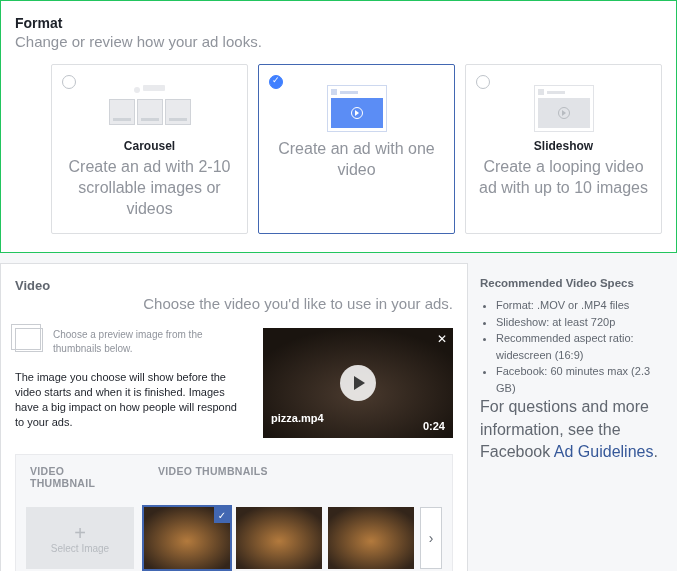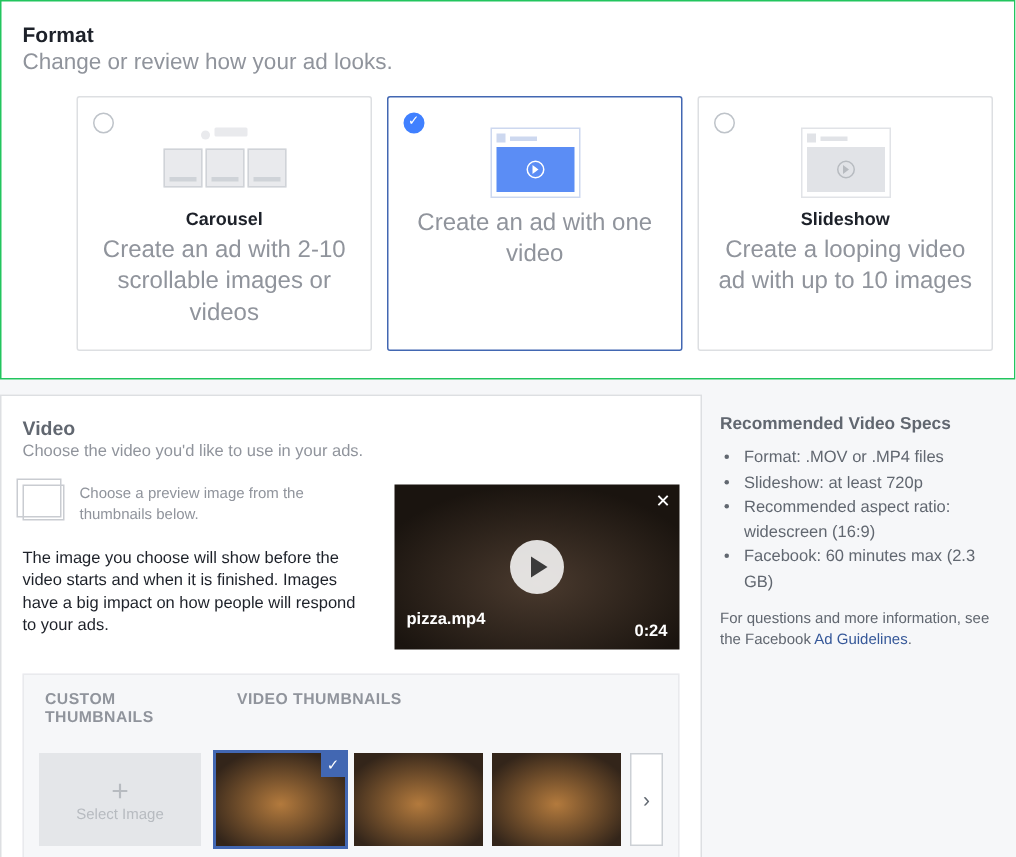--- a/index.html
+++ b/index.html
@@ -107,21 +107,21 @@
   .lower-wrap {
     display:flex; margin-top:10px; gap:10px; padding: 0;
   }
   .left-col {
     flex: 1; background:#fff; border:1px solid #dddfe2; padding:14px;
   }
   .right-col {
     width: 200px; padding: 14px 10px 14px 2px;
   }
   .video-title { font-weight:bold; font-size:13px; color:#616770;}
-  .video-sub { color:#90949c; font-size:11px; margin-top:2px; }
+  .video-sub { color:#90949c; font-size:15px; margin-top:2px;text-align:right; }
 
   .preview-row { display:flex; gap:14px; margin-top:16px; align-items:flex-start; }
   .preview-left { flex:1; }
   .preview-instr { display:flex; gap:10px; align-items:flex-start; color:#90949c; font-size:10px; line-height:1.4;}
   .preview-instr .ico {
     width:28px; height:24px; border:1.5px solid #c9ccd1; position:relative; flex-shrink:0;
   }
   .preview-instr .ico::before {
     content:""; position:absolute; width:28px; height:24px; border:1.5px solid #c9ccd1;
     top:-5px; left:-5px;
@@ -168,21 +168,21 @@
     content:"✓"; position:absolute; top:0; right:0; width:16px; height:16px;
     background:#4267b2; color:#fff; font-size:10px; display:flex; align-items:center; justify-content:center;
   }
   .chev-btn {
     width:22px; height:62px; border:1px solid #ccd0d5; background:#fff; display:flex;
     align-items:center; justify-content:center; color:#606770; font-size:14px; cursor:pointer;
   }
 
   .specs-title { font-weight:bold; font-size:11.5px; color:#616770; margin-bottom:8px; }
   .specs-list { list-style:disc; padding-left:16px; color:#616770; font-size:11px; line-height:1.5; }
-  .specs-note { font-size:10px; color:#616770; margin-top:10px; line-height:1.4;}
+  .specs-note { font-size:16px; color:#616770; line-height:1.4;}
   .specs-note a { color:#365899; text-decoration:none; }
 </style>
 </head>
 <body>
 
 <div class="top-panel">
   <div class="section-title">Format</div>
   <div class="section-sub">Change or review how your ad looks.</div>
 
   <div class="format-row">
@@ -258,21 +258,21 @@
       <div class="player">
         <div class="close-x">✕</div>
         <div class="big-play"></div>
         <div class="fname">pizza.mp4</div>
         <div class="dur">0:24</div>
       </div>
     </div>
 
     <div class="thumb-section">
       <div class="thumb-tabs">
-        <div class="thumb-tab" style="width:128px;">CUSTOM THUMBNAILS</div>
+        <div class="thumb-tab" style="width:128px;">VIDEO THUMBNAIL</div>
         <div class="thumb-tab">VIDEO THUMBNAILS</div>
       </div>
       <div class="thumb-body">
         <div class="custom-thumb">
           <div class="plus">+</div>
           <div>Select Image</div>
         </div>
         <div class="vt-wrap">
           <div class="vt sel"></div>
           <div class="vt"></div>

